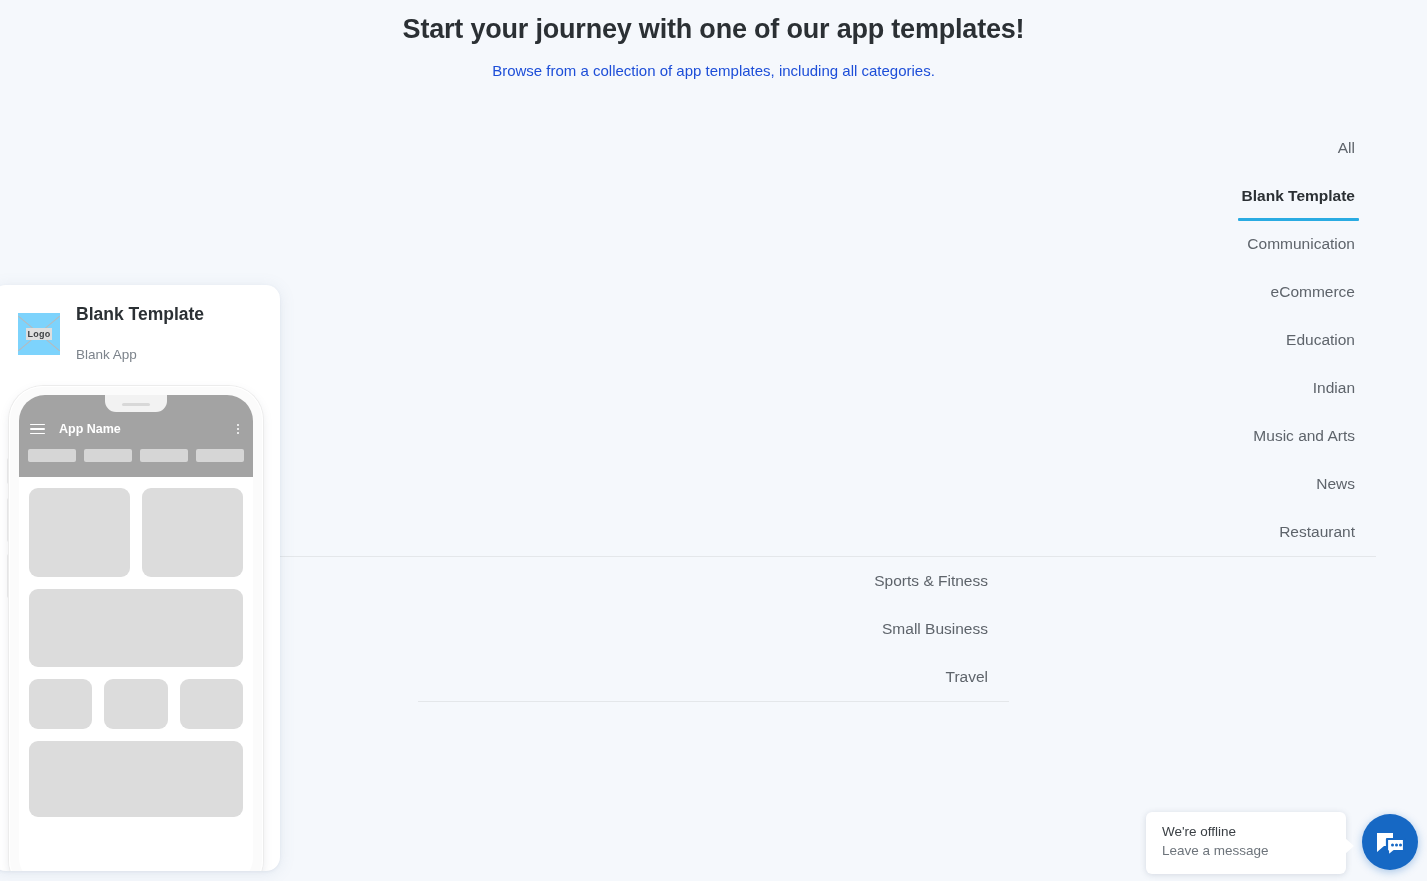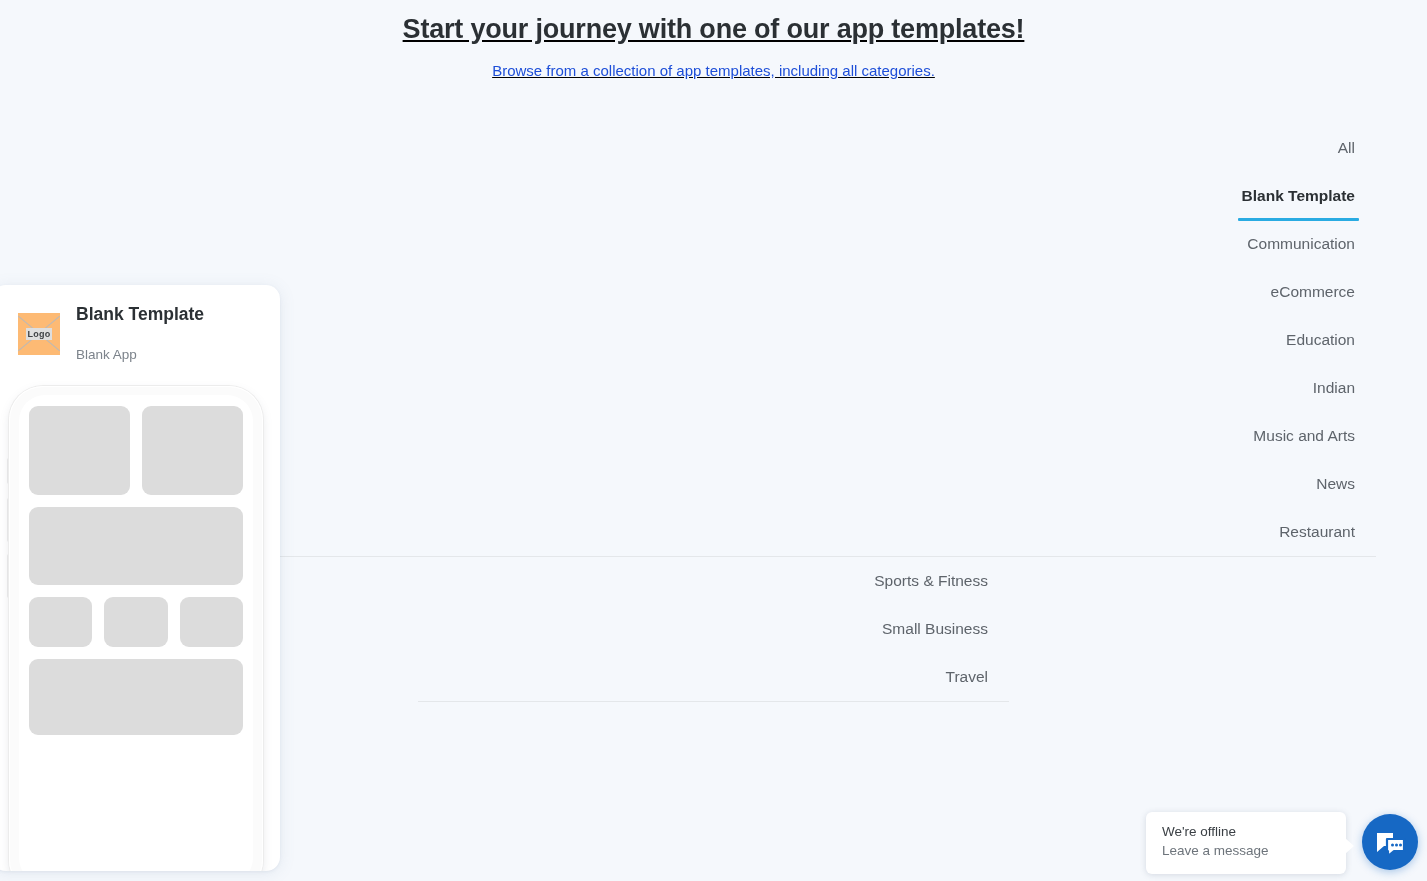--- a/index.html
+++ b/index.html
@@ -14,21 +14,20 @@
     background: #f5f8fc;
     font-family: "Liberation Sans", sans-serif;
     -webkit-font-smoothing: antialiased;
     position: relative;
   }
 
   
   .page-header {
     text-align: center;
     padding-top: 10px;
-    text-decoration: underline;
   }
   .page-title {
     font-size: 27px;
     font-weight: bold;
     color: #2b3034;
     letter-spacing: -0.2px;
     line-height: 38px;
   }
   .page-subtitle {
     font-size: 15px;
@@ -104,21 +103,21 @@
   }
   .card-head {
     display: flex;
     align-items: center;
     padding: 0 20px 0 26px;
   }
   .logo-box {
     width: 42px;
     height: 42px;
     border-radius: 0;
-    background: #fdba74;
+    background: #7dd3fc;
     position: relative;
     flex: 0 0 auto;
     overflow: hidden;
   }
   .logo-box .x1, .logo-box .x2 {
     position: absolute;
     left: -6px;
     top: 20px;
     width: 54px;
     height: 1px;
@@ -372,20 +371,44 @@
       </div>
     </div>
 
     <div class="phone-wrap">
       <div class="phone-btn b1"></div>
       <div class="phone-btn b2"></div>
       <div class="phone-btn b3"></div>
       <div class="phone">
         <div class="screen">
 
+          <div class="app-bar">
+            <div class="notch">
+              <div class="notch-speaker"></div>
+            </div>
+            <div class="app-bar-row">
+              <div class="hamburger">
+                <i></i>
+                  <i></i>
+                  <i></i>
+              </div>
+              <div class="app-name">App Name</div>
+              <div class="kebab">
+                <i></i>
+                  <i></i>
+                  <i></i>
+              </div>
+            </div>
+            <div class="app-tabs">
+              <div class="app-tab"></div>
+              <div class="app-tab"></div>
+              <div class="app-tab"></div>
+              <div class="app-tab"></div>
+            </div>
+          </div>
 
           <div class="screen-body">
             <div class="row">
               <div class="ph half"></div>
               <div class="ph half"></div>
             </div>
             <div class="ph full-1"></div>
             <div class="row">
               <div class="ph third"></div>
               <div class="ph third"></div>

